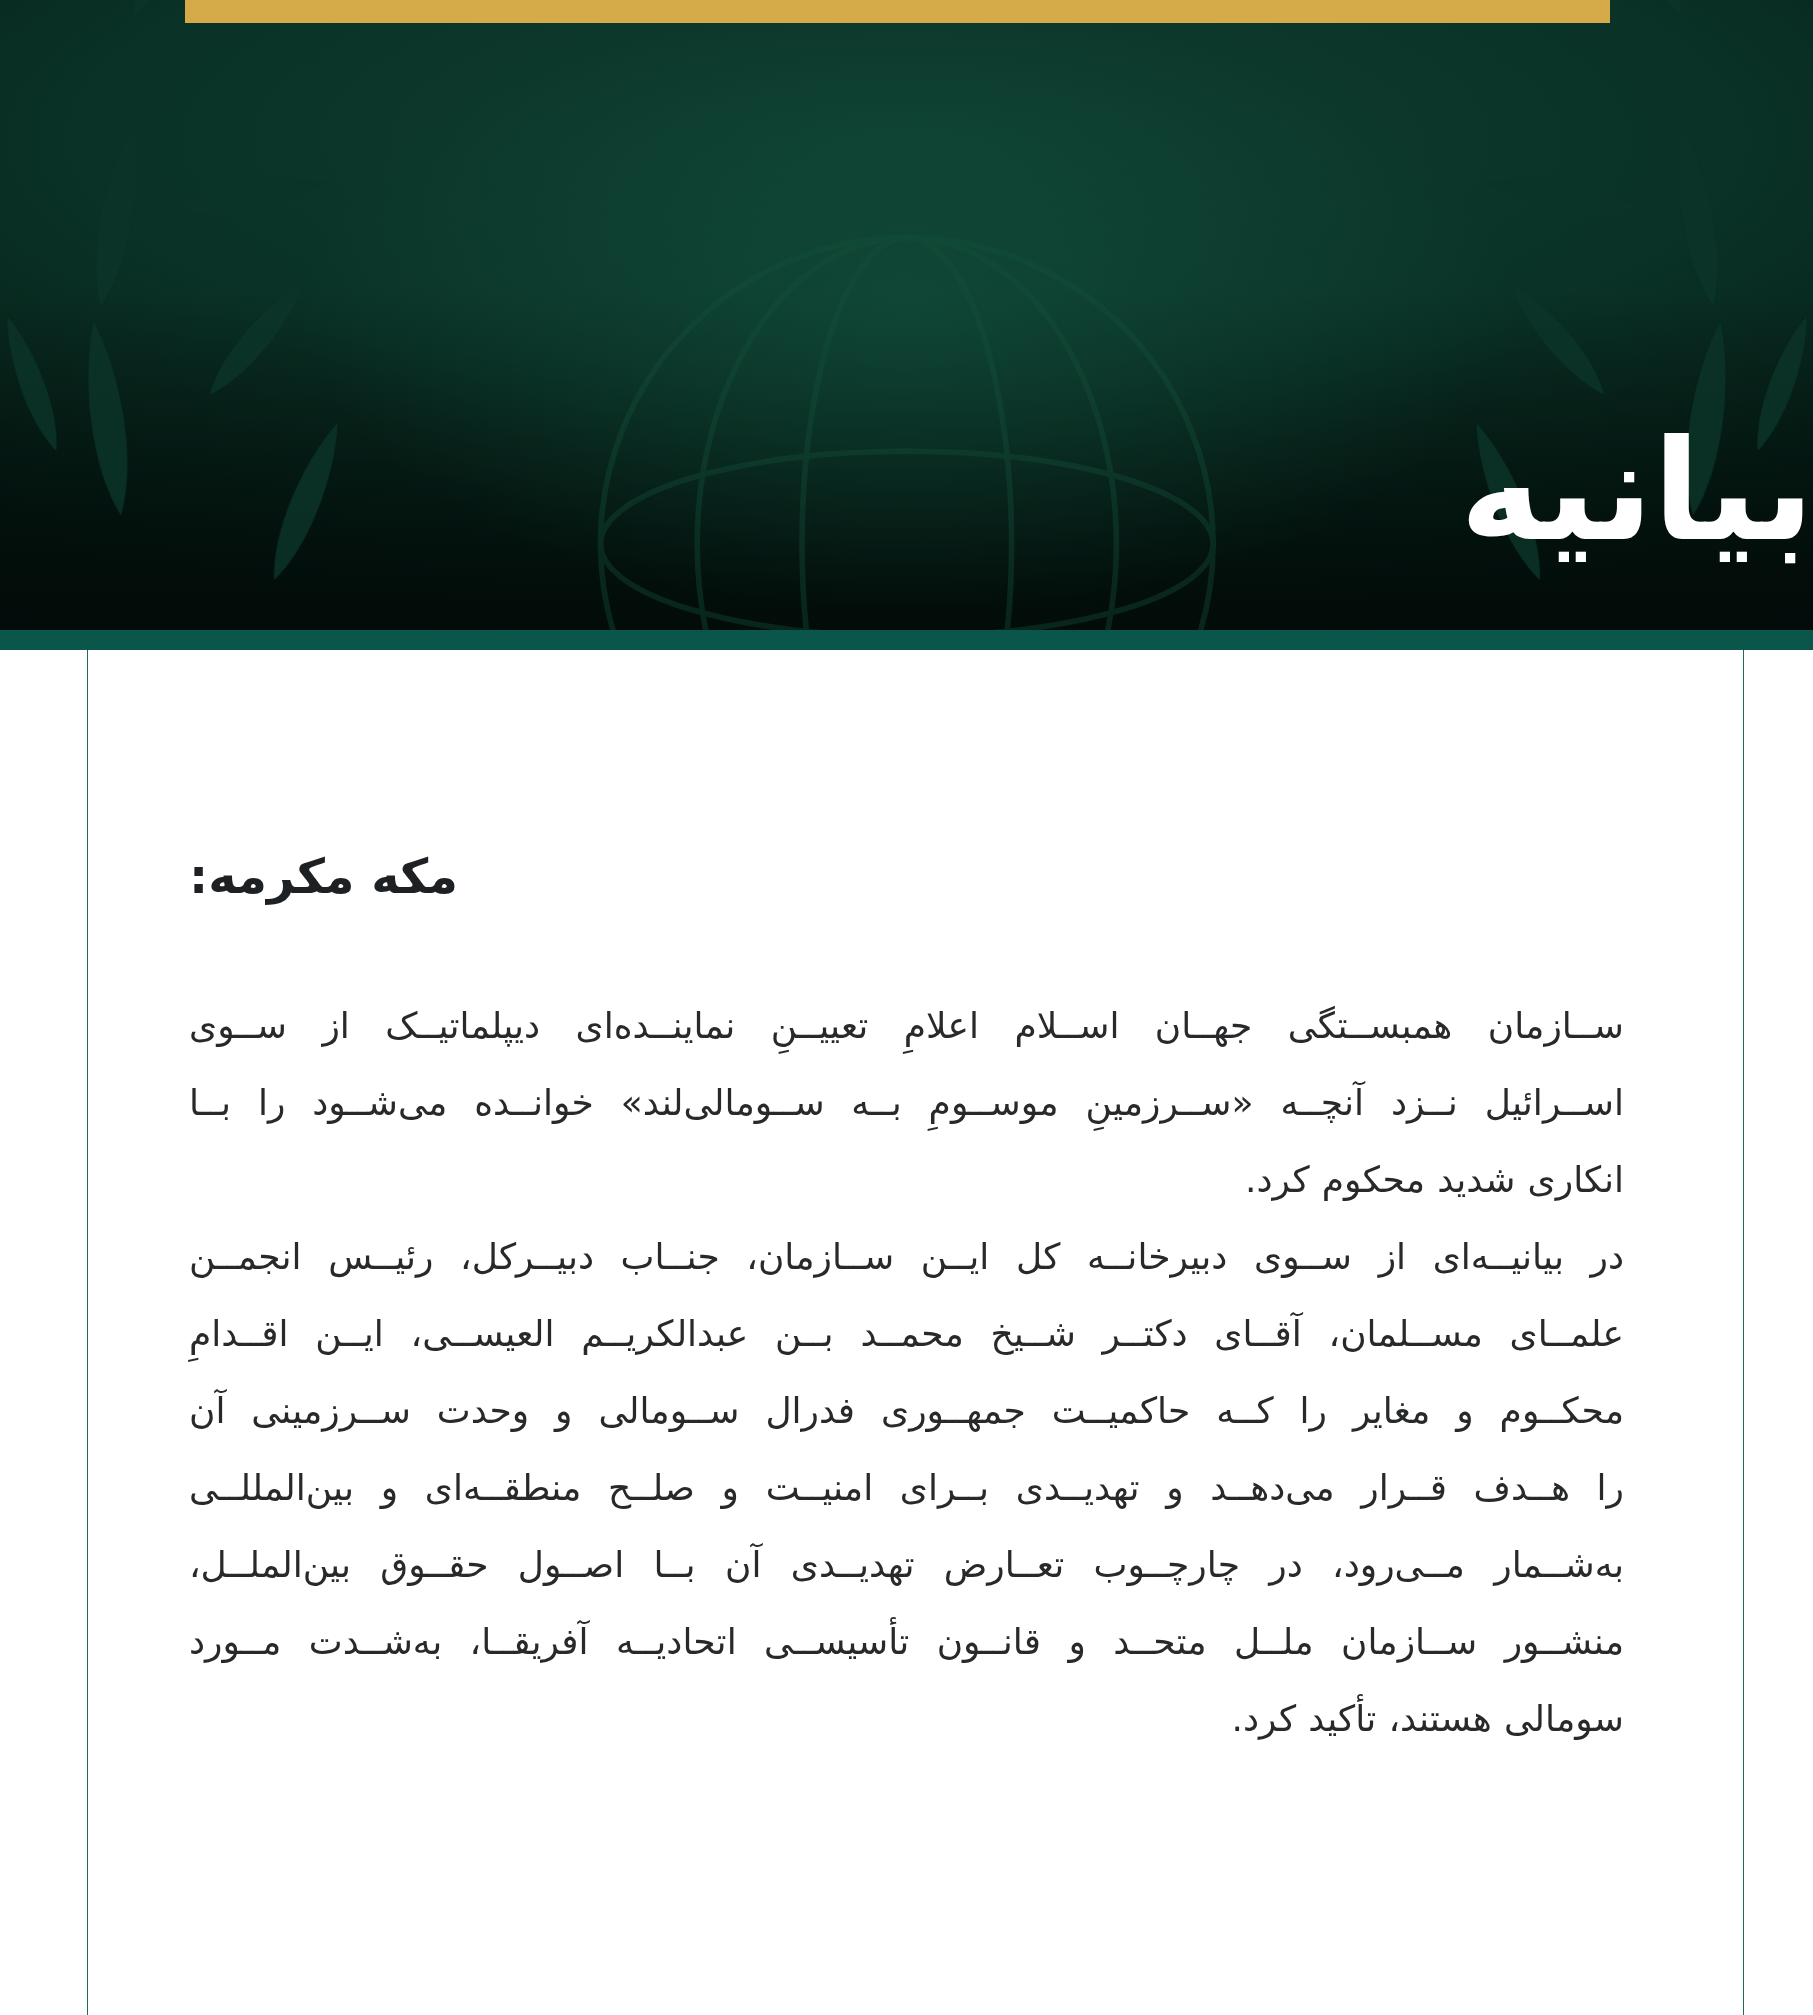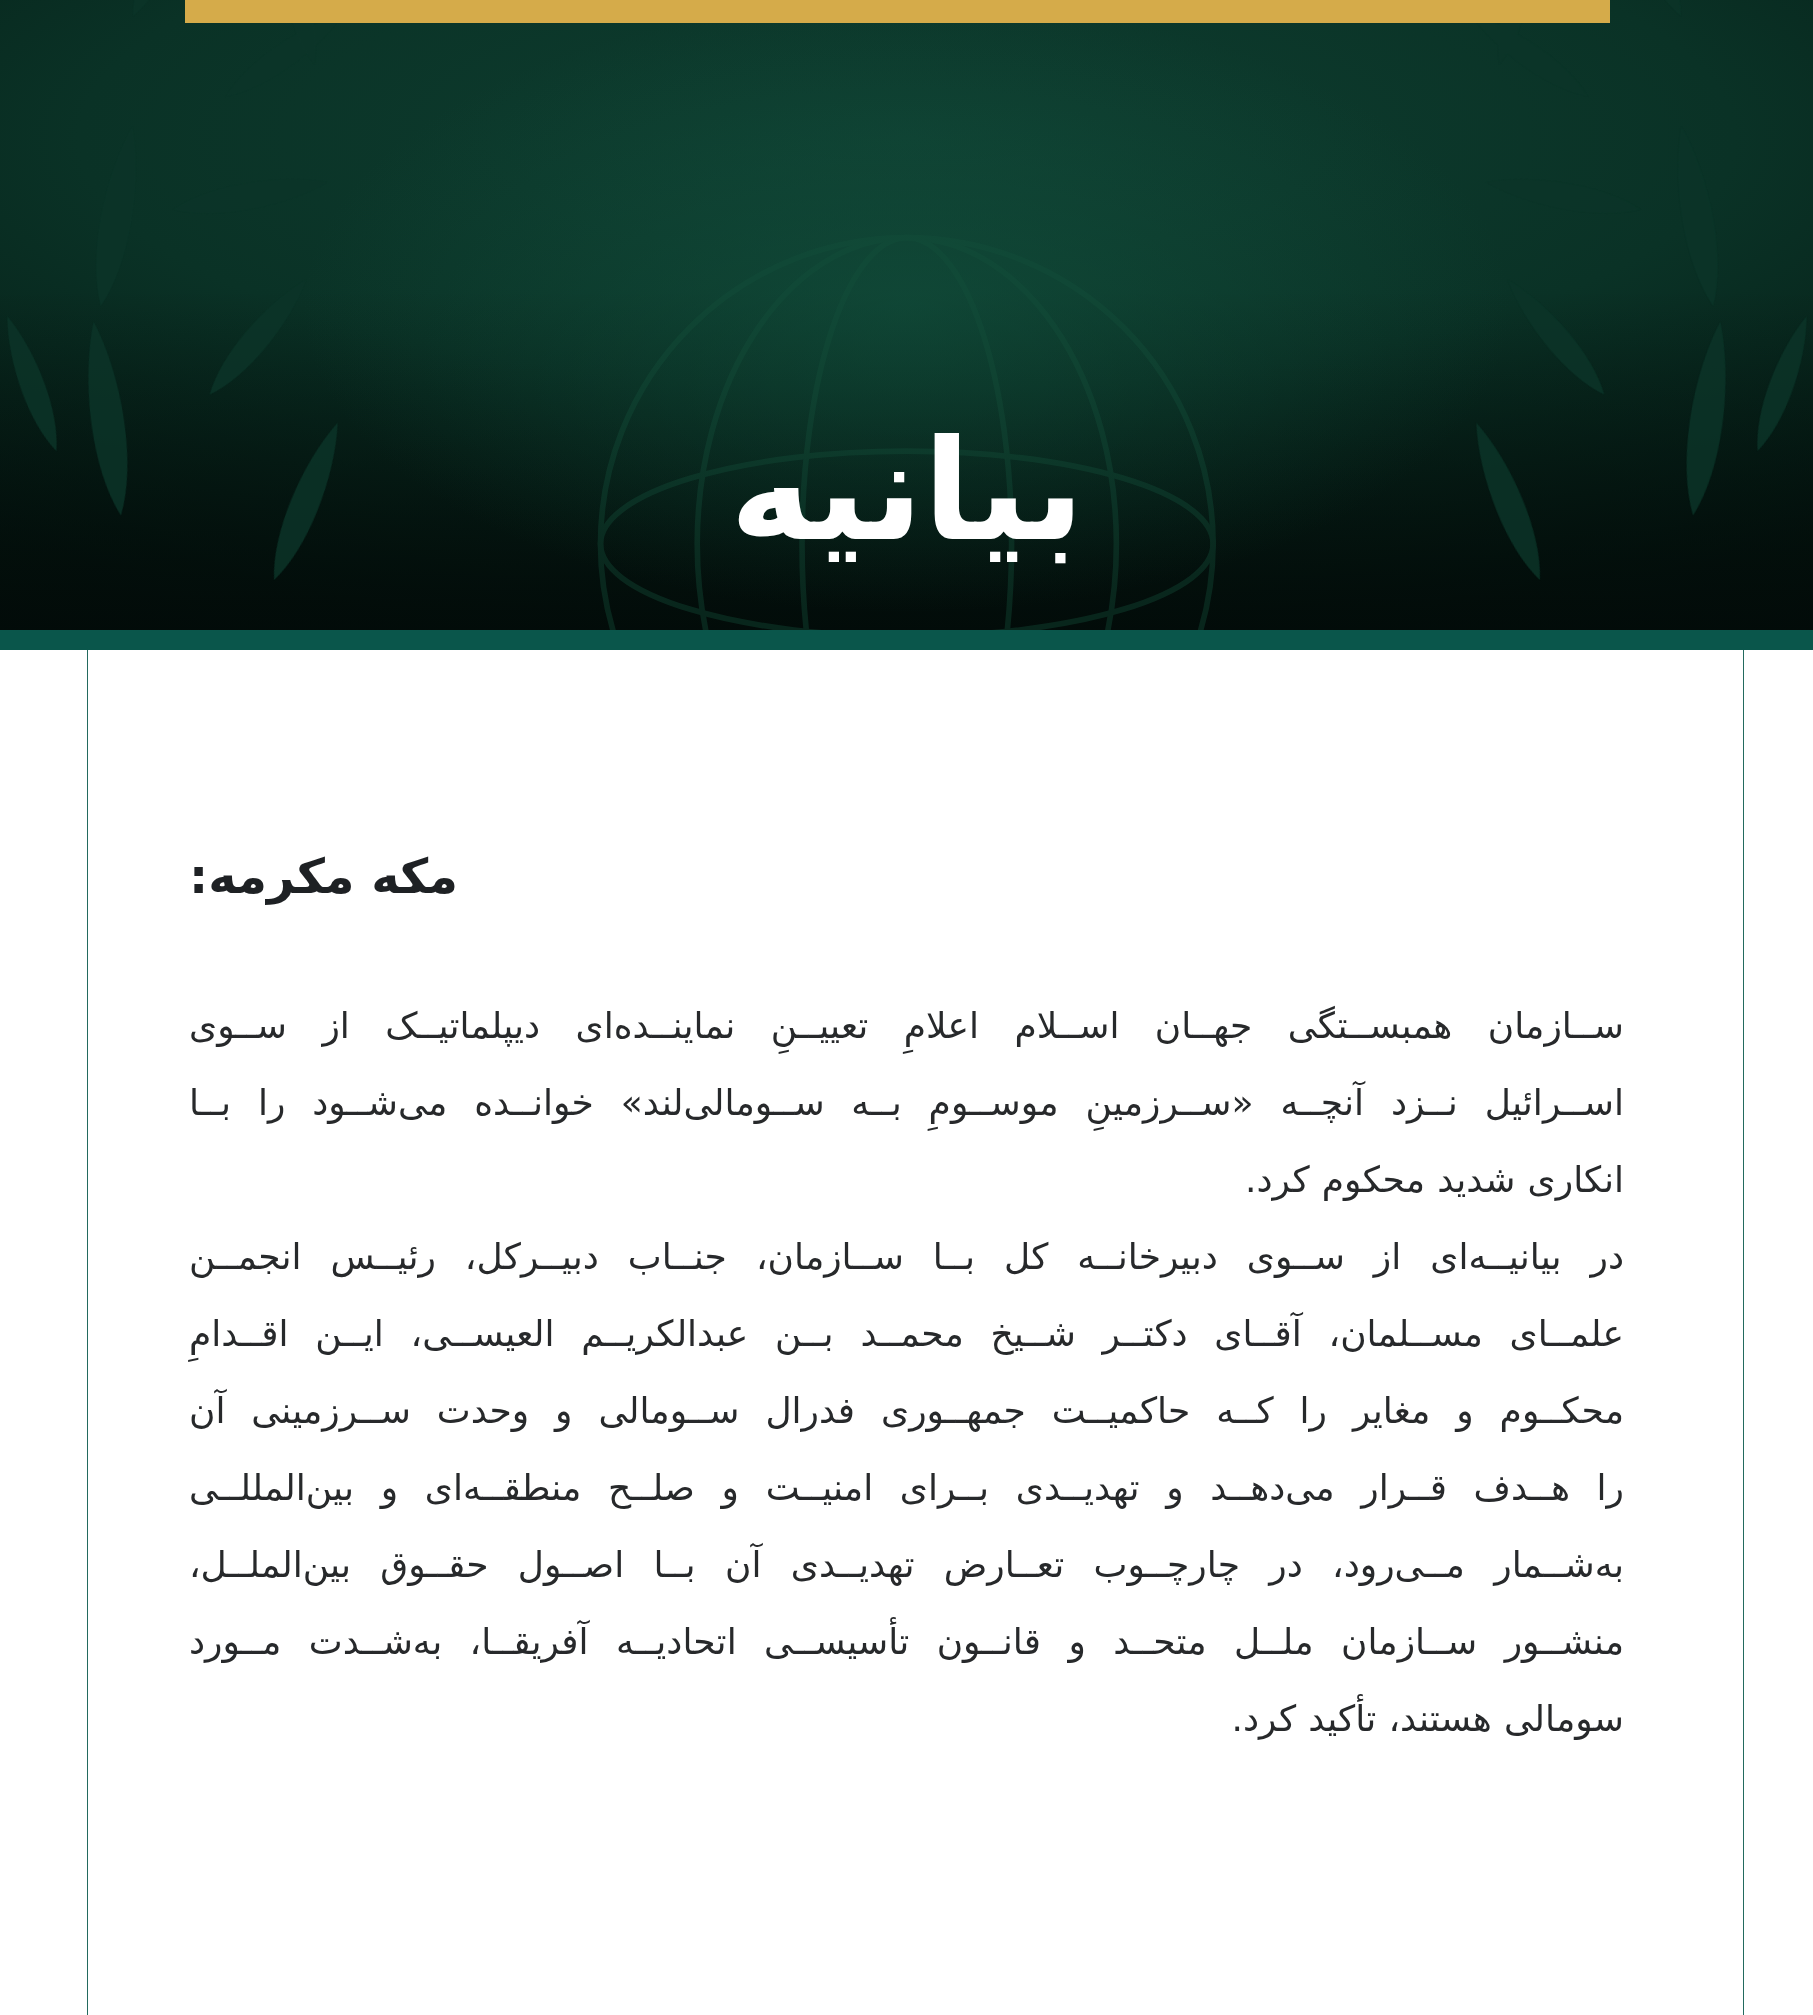--- a/index.html
+++ b/index.html
@@ -37,21 +37,21 @@
         var(--header-green-dark) 74%,
         var(--header-green-black) 100%);
   }
   .header-pattern{position:absolute;left:0;top:0;width:100%;height:100%;display:block;}
   .gold-bar{
     position:absolute;left:185px;top:0;width:1425px;height:22.6px;
     background:var(--gold);
   }
   .header-title{
     position:absolute;left:0;top:397px;width:1814px;height:189px;
-    line-height:189px;text-align:center;direction:rtl;
+    line-height:189px;direction:rtl;
     font-size:139px;font-weight:bold;color:var(--title-white);
     letter-spacing:0;
   }
   .teal-band{
     position:absolute;left:0;top:630px;width:1814px;height:20px;
     background:var(--band-teal);
   }
 
   
   .page-rule{
@@ -178,21 +178,21 @@
 <div class="page-rule right"></div>
 
 <div class="doc">
   <div class="doc-heading">مکه مکرمه:</div>
 
   <div class="doc-body">
 
   <div class="line">ســازمان همبســتگی جهــان اســلام اعلامِ تعییــنِ نماینــده‌ای دیپلماتیــک از ســوی</div>
       <div class="line">اســرائیل نــزد آنچــه «ســرزمینِ موســومِ بــه ســومالی‌لند» خوانــده می‌شــود را بــا</div>
       <div class="line last">انکاری شدید محکوم کرد.</div>
-      <div class="line">در بیانیــه‌ای از ســوی دبیرخانــه کل بــا ســازمان، جنــاب دبیــرکل، رئیــس انجمــن</div>
+      <div class="line">در بیانیــه‌ای از ســوی دبیرخانــه کل ایــن ســازمان، جنــاب دبیــرکل، رئیــس انجمــن</div>
       <div class="line">علمــای مســلمان، آقــای دکتــر شــیخ محمــد بــن عبدالکریــم العیســی، ایــن اقــدامِ</div>
       <div class="line">محکــوم و مغایر را کــه حاکمیــت جمهــوری فدرال ســومالی و وحدت ســرزمینی آن</div>
       <div class="line">را هــدف قــرار می‌دهــد و تهدیــدی بــرای امنیــت و صلــح منطقــه‌ای و بین‌المللــی</div>
       <div class="line">به‌شــمار مــی‌رود، در چارچــوب تعــارض تهدیــدی آن بــا اصــول حقــوق بین‌الملــل،</div>
       <div class="line">منشــور ســازمان ملــل متحــد و قانــون تأسیســی اتحادیــه آفریقــا، به‌شــدت مــورد</div>
       <div class="line last">سومالی هستند، تأکید کرد.</div>
     </div>
 </div>
 
 

